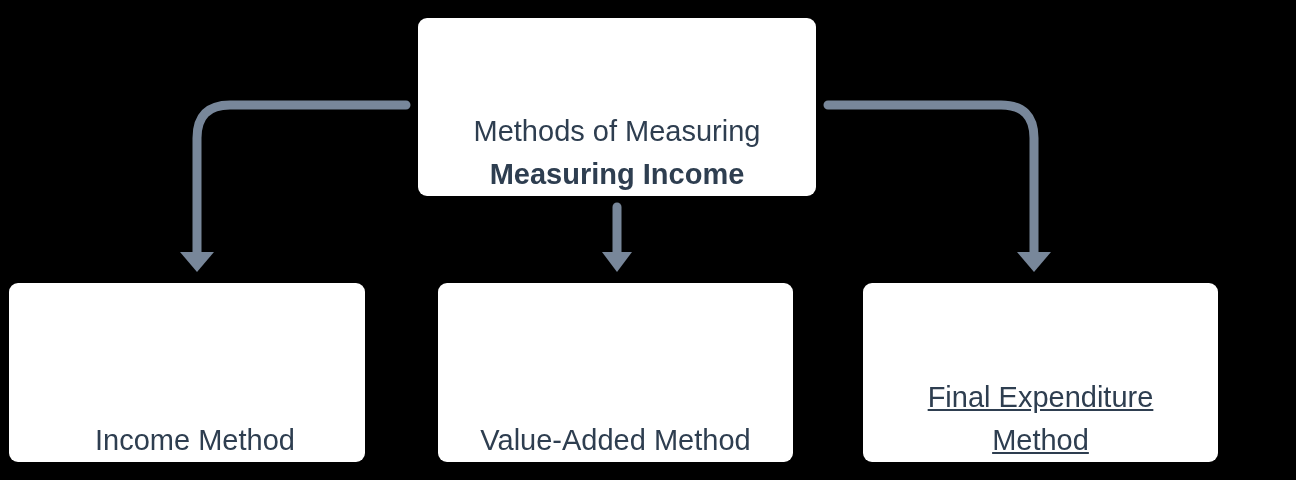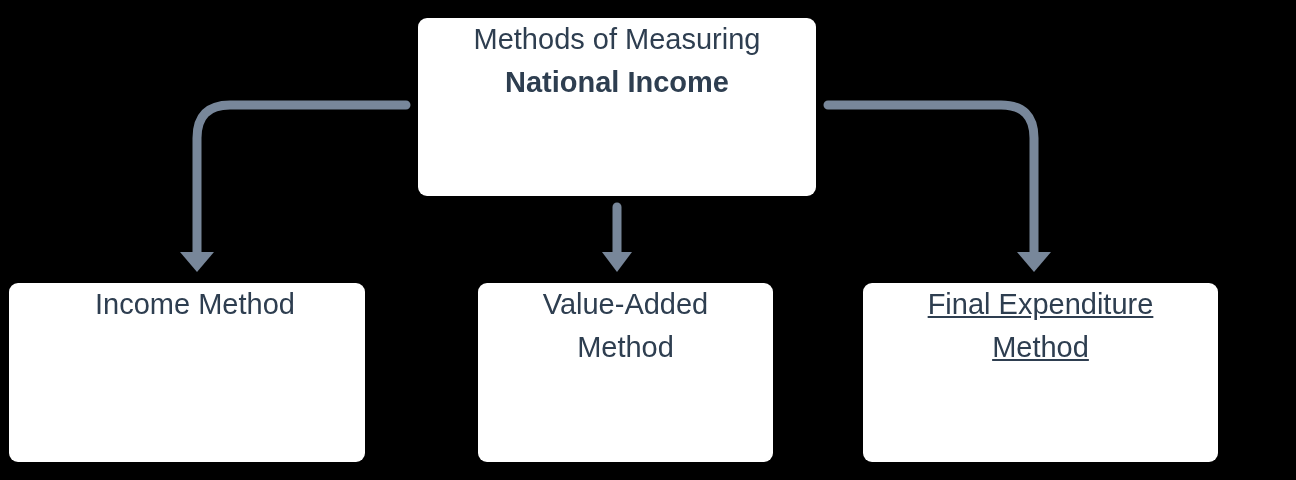--- a/index.html
+++ b/index.html
@@ -36,21 +36,21 @@
     fill: var(--arrow);
     stroke: none;
   }
   .node {
     position: absolute;
     background: var(--box-bg);
     border-radius: 9px;
     display: flex;
     flex-direction: column;
     align-items: center;
-    justify-content: flex-start;
+    justify-content: flex-end;
     text-align: center;
     color: var(--text);
   }
   .node-root {
     left: 418px; top: 18px;
     width: 398px; height: 178px;
   }
   .node-root .line1 {
     font-size: 29px;
     font-weight: 400;
@@ -63,40 +63,40 @@
   }
   .node-child {
     top: 283px;
     width: 356px; height: 179px;
     font-size: 29px;
     font-weight: 400;
     line-height: 43px;
     padding: 0 25px;
   }
   .node-child-1 { left: 9px; padding-left: 41px; }
-  .node-child-2 { left: 438px; width: 295px; margin-left: 40px; }
+  .node-child-2 { left: 438px; width: 355px; }
   .node-child-3 { left: 863px; width: 355px; text-decoration: underline; }
 </style>
 </head>
 <body>
 
 <div class="canvas">
 
   <svg class="connectors" viewBox="0 0 1296 480" xmlns="http://www.w3.org/2000/svg">
     <path class="arrow-line" d="M406,105 L230,105 Q197,105 197,138 L197,253"></path>
     <path class="arrow-head" d="M180,252 L214,252 L197,272 Z"></path>
     <path class="arrow-line" d="M617,207 L617,253"></path>
     <path class="arrow-head" d="M602,252 L632,252 L617,272 Z"></path>
     <path class="arrow-line" d="M828,105 L1001,105 Q1034,105 1034,138 L1034,253"></path>
     <path class="arrow-head" d="M1017,252 L1051,252 L1034,272 Z"></path>
   </svg>
 
   <div class="node node-root">
     <div class="line1">Methods of Measuring</div>
-    <div class="line2">National Income</div>
+    <div class="line2">Measuring Income</div>
   </div>
 
   <div class="node node-child node-child-1">
     <span>Income Method</span>
   </div>
 
   <div class="node node-child node-child-2">
     <span>Value-Added Method</span>
   </div>
 

